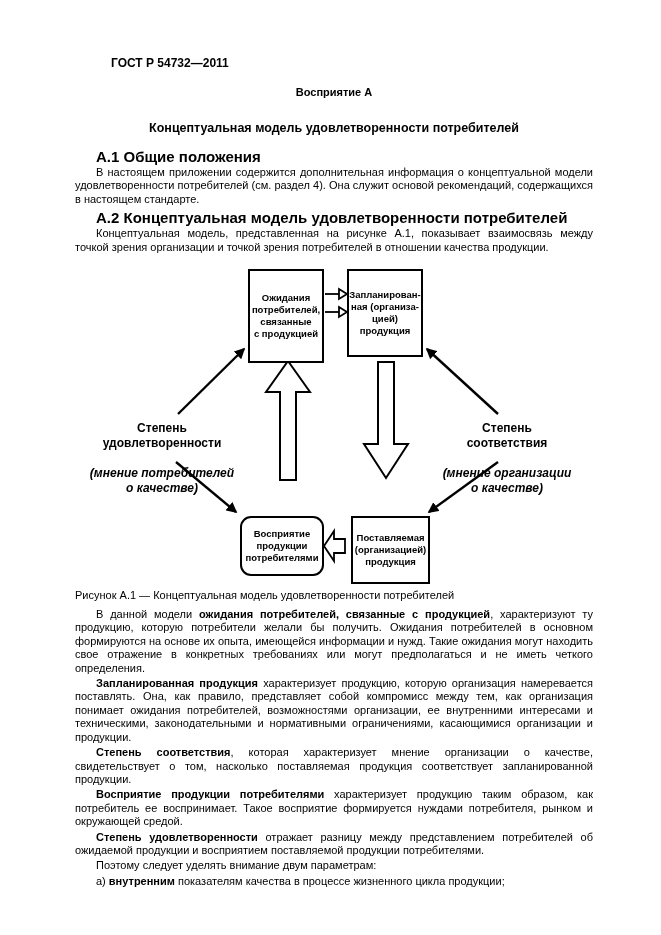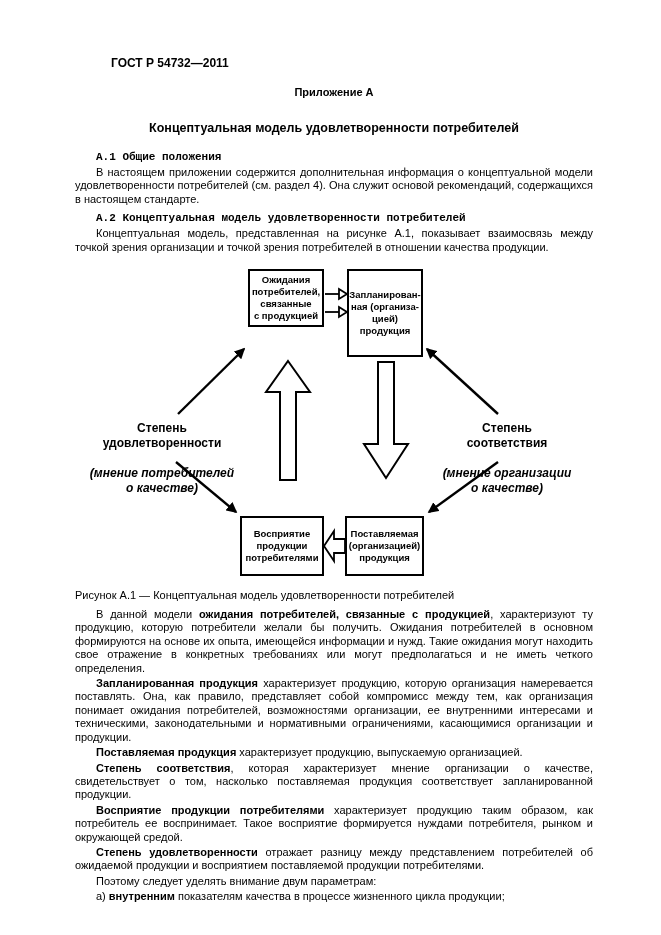--- a/index.html
+++ b/index.html
@@ -9,42 +9,42 @@
     background:#fff;
     color:#000;
     font-family:"Liberation Sans",sans-serif;
     margin:0 auto;
     overflow:hidden;
   }
   .content{padding:56px 68px 0 75px;}
   .doc-number{font-weight:bold;font-size:12px;line-height:14px;padding-left:36px;}
   .appendix{margin-top:16px;text-align:center;font-weight:bold;font-size:11px;line-height:13px;}
   .main-title{margin-top:22px;text-align:center;font-weight:bold;font-size:12.5px;line-height:15px;}
-  .h2{margin-top:14px;font-weight:bold;font-size:11px;line-height:14px;padding-left:21px;font-family:Liberation Mono, monospace;}
+  .h2{margin-top:14px;font-weight:bold;font-size:15px;line-height:14px;padding-left:21px;}
   .h2.tight{margin-top:5px;}
   p.doc{margin:2px 0 0 0;font-size:11px;line-height:13.4px;text-align:justify;text-indent:21px;}
   .b{font-weight:bold;}
 
   
   .diagram{position:relative;width:540px;height:326px;margin:4px 0 0 -5px;}
   .diagram svg{position:absolute;left:0;top:0;}
   .dbox{
     position:absolute;
     box-sizing:border-box;
     border:2px solid #000;
     background:#fff;
     display:flex;align-items:center;justify-content:center;
     text-align:center;
     font-size:9.5px;font-weight:bold;line-height:12px;
     white-space:pre-line;
   }
-  .box-expectations{left:178px;top:11px;width:76px;height:58px;}
+  .box-expectations{left:178px;top:11px;width:76px;height:94px;}
   .box-planned{left:277px;top:11px;width:76px;height:88px;}
-  .box-perception{left:170px;top:258px;width:84px;height:60px;}
-  .box-delivered{left:275px;top:258px;width:79px;height:60px;}
+  .box-perception{left:170px;top:258px;width:84px;height:60px;border-radius:11px;}
+  .box-delivered{left:281px;top:258px;width:79px;height:68px;}
   .dlabel{
     position:absolute;
     width:180px;
     text-align:center;
     font-size:12px;font-weight:bold;line-height:15px;
     white-space:pre-line;
   }
   .dlabel .note{font-style:italic;}
   .label-satisfaction{left:2px;top:148px;}
   .label-conformity{left:352px;top:148px;width:170px;}
@@ -54,21 +54,21 @@
 </style>
 </head>
 <body>
 
 <div class="page">
   <div class="content">
 
     <div class="doc-number">ГОСТ Р 54732—2011</div>
 
     <div class="appendix">
-      <div>Приложение А</div>
+      <div>Восприятие А</div>
     </div>
 
     <div class="main-title">Концептуальная модель удовлетворенности потребителей</div>
 
     <div class="h2">А.1 Общие положения</div>
     <p class="doc">В настоящем приложении содержится дополнительная информация о концептуальной модели удовлетворенности потребителей (см. раздел 4). Она служит основой рекомендаций, содержащихся в настоящем стандарте.</p>
 
     <div class="h2 tight">А.2 Концептуальная модель удовлетворенности потребителей</div>
     <p class="doc">Концептуальная модель, представленная на рисунке А.1, показывает взаимосвязь между точкой зрения организации и точкой зрения потребителей в отношении качества продукции.</p>
 
@@ -128,21 +128,20 @@
         <div class="note">(мнение организации
 о качестве)</div>
       </div>
     </div>
 
     <div class="fig-caption">Рисунок А.1 — Концептуальная модель удовлетворенности потребителей</div>
 
     <div class="body-block">
       <p class="doc"><span>В данной модели </span><span class="b">ожидания потребителей, связанные с продукцией</span><span>, характеризуют ту продукцию, которую потребители желали бы получить. Ожидания потребителей в основном формируются на основе их опыта, имеющейся информации и нужд. Такие ожидания могут находить свое отражение в конкретных требованиях или могут предполагаться и не иметь четкого определения.</span></p>
       <p class="doc"><span></span><span class="b">Запланированная продукция</span><span> характеризует продукцию, которую организация намеревается поставлять. Она, как правило, представляет собой компромисс между тем, как организация понимает ожидания потребителей, возможностями организации, ее внутренними интересами и техническими, законодательными и нормативными ограничениями, касающимися организации и продукции.</span></p>
-      <p class="doc"><span></span><span class="b">Поставляемая продукция</span><span> характеризует продукцию, выпускаемую организацией.</span></p>
       <p class="doc"><span></span><span class="b">Степень соответствия</span><span>, которая характеризует мнение организации о качестве, свидетельствует о том, насколько поставляемая продукция соответствует запланированной продукции.</span></p>
       <p class="doc"><span></span><span class="b">Восприятие продукции потребителями</span><span> характеризует продукцию таким образом, как потребитель ее воспринимает. Такое восприятие формируется нуждами потребителя, рынком и окружающей средой.</span></p>
       <p class="doc"><span></span><span class="b">Степень удовлетворенности</span><span> отражает разницу между представлением потребителей об ожидаемой продукции и восприятием поставляемой продукции потребителями.</span></p>
       <p class="doc"><span>Поэтому следует уделять внимание двум параметрам:</span><span class="b"></span><span></span></p>
       <p class="doc"><span>а) </span><span class="b">внутренним</span><span> показателям качества в процессе жизненного цикла продукции;</span></p>
     </div>
 
   </div>
 </div>
 

